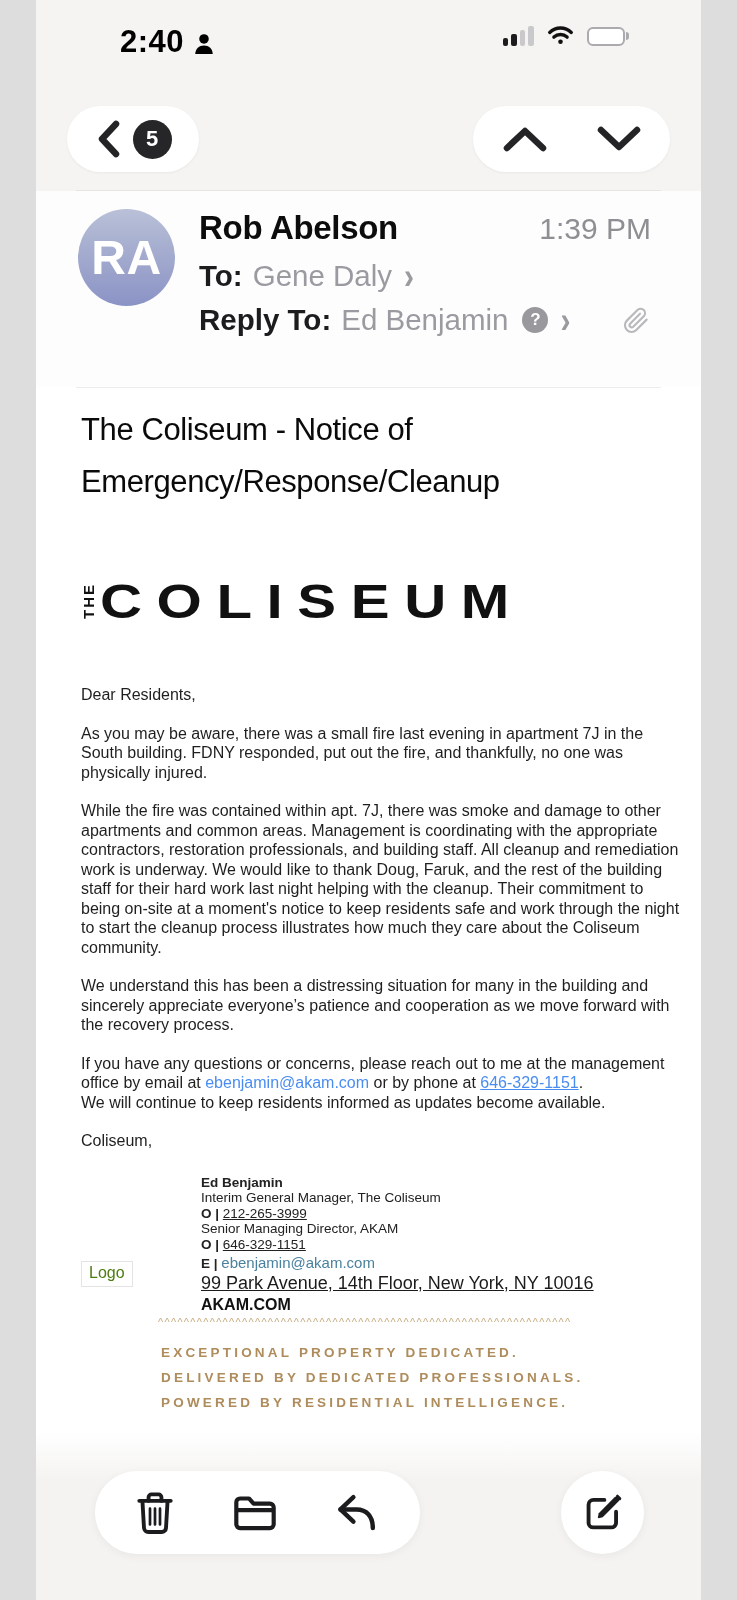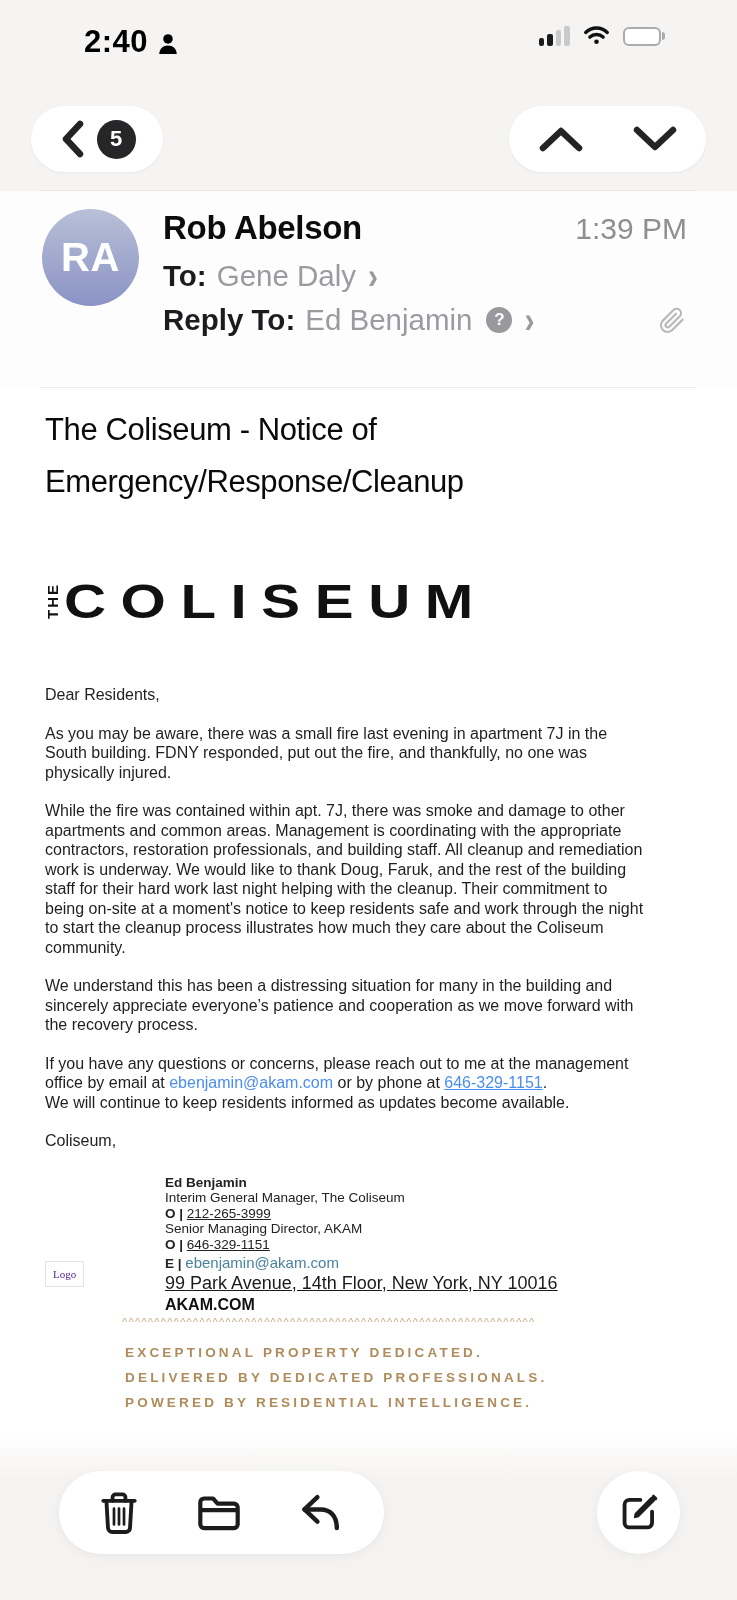--- a/index.html
+++ b/index.html
@@ -1,17 +1,17 @@
 <!DOCTYPE html>
 <html style="--link-blue: #4a8df0; --sig-teal: #49819e; --gold: #ae8c5c;"><head>
 <meta charset="utf-8">
 <style>
   html,body{margin:0;padding:0;background:#ddd;}
   .screen{
-    position:relative;width:737px;height:1600px;margin:0 auto;
+    position:relative;width:665px;height:1600px;margin:0 auto;
     background:#fff;overflow:hidden;
     font-family:"Liberation Sans","DejaVu Sans",sans-serif;
     color:#1f1f1f;-webkit-font-smoothing:antialiased;
   }
   
   .chrome-top{position:absolute;top:0;left:0;right:0;height:191px;background:#f5f4f2;z-index:5;}
   .status-bar{position:absolute;top:24px;left:0;right:0;height:40px;display:flex;align-items:center;}
   .status-left{position:absolute;left:84px;top:0;display:flex;align-items:center;gap:9px;}
   .time{font-size:31px;font-weight:bold;color:#000;letter-spacing:.5px;}
   .person-icon{width:22px;height:24px;margin-top:3px;}
@@ -35,21 +35,21 @@
     font-size:22px;font-weight:bold;display:flex;align-items:center;justify-content:center;}
   .updown-pill{position:absolute;right:31px;top:0;width:197px;height:66px;justify-content:center;gap:48px;}
   .divider{position:absolute;left:40px;right:40px;height:1px;background:#e6e5e3;}
   .d1{top:190px;z-index:6;}
   .d2{top:387px;background:#ececec;}
   
   .email-header{position:absolute;top:191px;left:0;right:0;height:196px;background:#fdfdfd;
     display:flex;padding:18px 50px 0 42px;box-sizing:border-box;}
   .avatar{width:97px;height:97px;border-radius:50%;flex:0 0 auto;
     background:linear-gradient(180deg,#b9c0d7 0%,#8a93c5 100%);
-    color:#fff;font-size:40px;font-weight:bold;display:flex;align-items:center;justify-content:center;letter-spacing:.5px;}
+    color:#fff;font-size:48px;font-weight:bold;display:flex;align-items:center;justify-content:center;letter-spacing:.5px;}
   .meta{flex:1;margin-left:24px;min-width:0;}
   .meta-row1{display:flex;justify-content:space-between;align-items:baseline;height:45px;}
   .sender{font-size:33px;font-weight:bold;color:#0c0c0c;letter-spacing:-.3px;}
   .htime{font-size:30px;color:#8e8e93;}
   .meta-row2,.meta-row3{height:44px;font-size:29.5px;color:#9a9aa0;display:flex;align-items:center;gap:10px;white-space:nowrap;}
   .meta-label{color:#1c1c1e;font-weight:bold;}
   .meta-chev{color:#9a9aa0;font-size:30px;font-weight:bold;transform:scaleY(1.25);display:inline-block;margin-left:2px;}
   .qbadge{width:26px;height:26px;border-radius:50%;background:#98989d;color:#fff;font-size:17px;font-weight:bold;
     display:inline-flex;align-items:center;justify-content:center;margin-left:4px;}
   .clip{margin-left:auto;}
@@ -63,21 +63,21 @@
   .brand-name{font-size:52px;font-weight:bold;color:#111;letter-spacing:13px;
     transform:scale(1.12,.92);transform-origin:left center;white-space:nowrap;}
   .bodytext p{margin:19px 0 0;font-size:16px;line-height:19.5px;color:#1f1f1f;width:600px;}
   .bodytext p.first{margin-top:56px;}
   a.blue-link{color:var(--link-blue);text-decoration:none;cursor:pointer;}
   a.blue-link.ul{text-decoration:underline;}
   
   .sig-row{display:flex;margin-top:24px;}
   .sig-left{width:120px;display:flex;align-items:flex-end;}
   .logo-box{border:1px solid #e4e4e4;padding:2px 7px 4px;margin-bottom:26px;background:#fff;}
-  .logo-box span{color:#4c1d95;font-size:11px;font-family:Liberation Serif, serif;}
+  .logo-box span{color:#4d7c0f;font-size:16px;}
   .sig-main{flex:1;font-size:13.5px;line-height:15.5px;color:#222;}
   .sig-name{font-weight:bold;}
   .sig-main a.dark{color:#222;text-decoration:underline;}
   .sig-email-line{font-size:15px;margin-top:3px;}
   .sig-email-line a{color:var(--sig-teal);text-decoration:none;}
   .sig-address{font-size:18px;margin-top:4px;text-decoration:underline;color:#1b1b1b;}
   .sig-web{font-size:16px;font-weight:bold;margin-top:6px;color:#111;}
   .squiggle{margin:3px 0 0 77px;font-size:11px;letter-spacing:1.3px;color:#c6ab80;white-space:nowrap;overflow:hidden;width:445px;}
   .tagline{margin:12px 0 0 80px;color:var(--gold);font-weight:bold;font-size:13.5px;letter-spacing:3.2px;line-height:25px;white-space:nowrap;}
   

